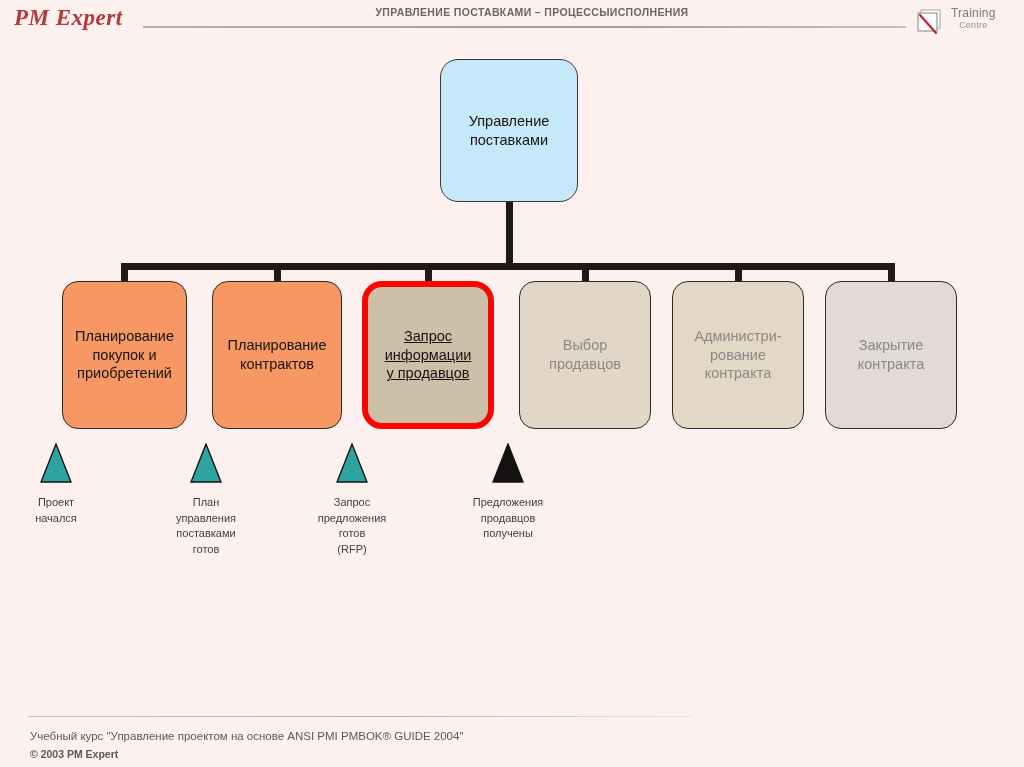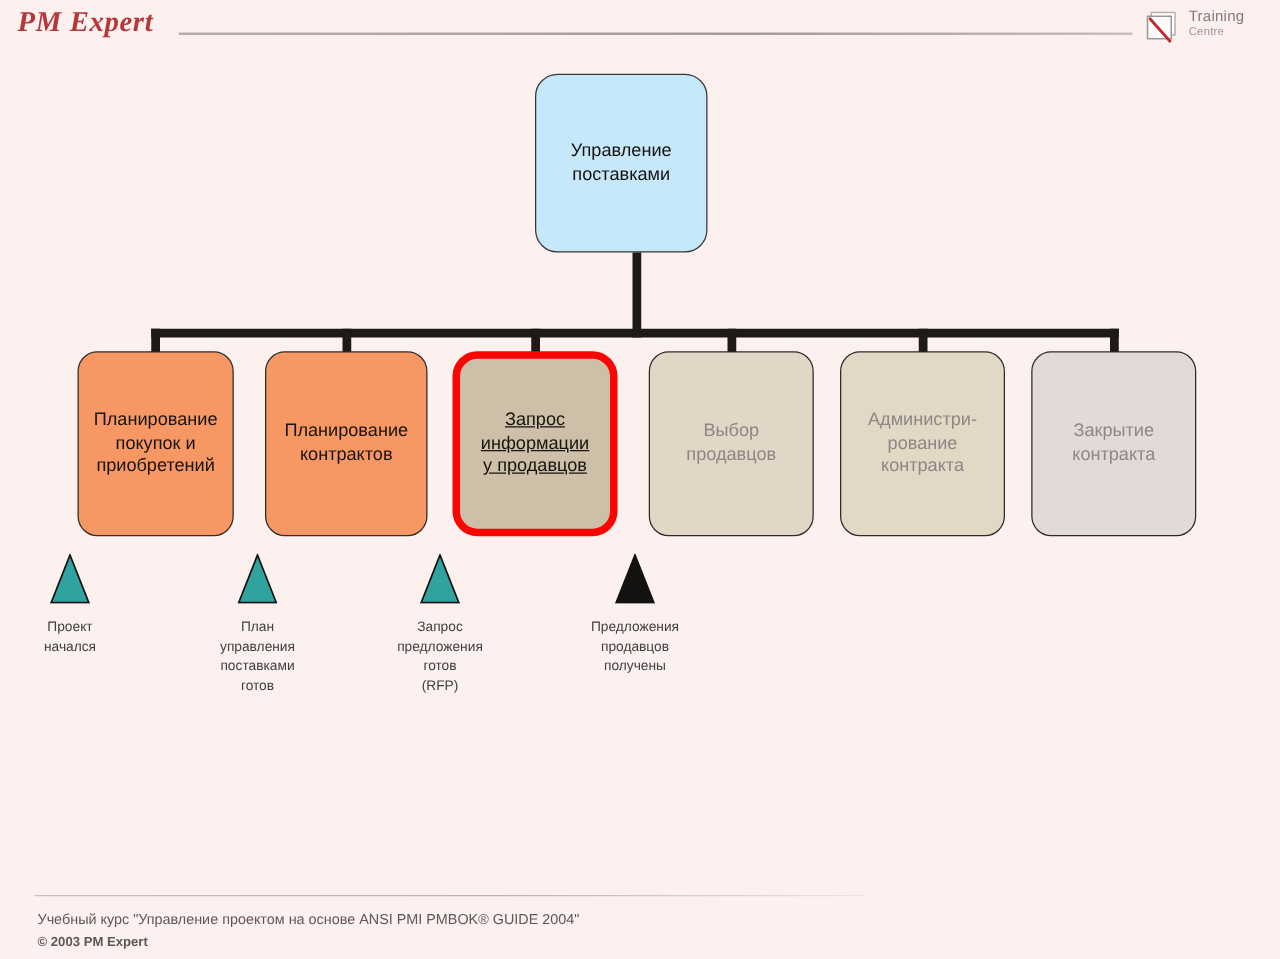--- a/index.html
+++ b/index.html
@@ -24,21 +24,21 @@
     position: absolute; left: 143px; top: 26px; width: 763px; height: 2px;
     background: linear-gradient(to right,#b9aeae,#a69b9b 60%,#c9bfbf);
   }
   .header-title {
     position: absolute; left: 212px; top: 6px; width: 640px;
     text-align: center; font-size: 10.5px; font-weight: bold;
     letter-spacing: .35px; color: #6b6565; white-space: nowrap;
   }
   .tc-logo { position: absolute; left: 915px; top: 5px; width: 104px; height: 34px; }
   .tc-mark { position: absolute; left: 0; top: 2px; width: 30px; height: 30px; }
-  .tc-text { position: absolute; left: 36px; top: 2px; }
+  .tc-text { position: absolute; left: 36px; top: 2px; text-align: center; }
   .tc-title { font-size: 12px; color: #807a7a; line-height: 13px; letter-spacing: .2px; }
   .tc-sub { font-size: 9px; color: #9a9393; line-height: 11px; letter-spacing: .2px; }
 
   
   .diagram { position: absolute; left: 0; top: 44px; width: 1024px; height: 620px; }
   .node {
     position: absolute;
     border: 1.6px solid #2d2a28;
     border-radius: 16px;
     display: flex; align-items: center; justify-content: center;
@@ -77,39 +77,40 @@
   }
 </style>
 </head>
 <body>
 
 <div class="slide">
 
   <div class="header">
     <div class="brand">PM Expert</div>
     <div class="header-rule"></div>
+    <div class="header-title">УПРАВЛЕНИЕ ПОСТАВКАМИ – ПРОЦЕССЫИСПОЛНЕНИЯ</div>
 
     <div class="tc-logo">
       <div class="tc-mark">
         <svg width="30" height="30" viewBox="0 0 30 30">
           <rect x="6" y="3" width="19" height="18" fill="#ffffff" stroke="#b6b0b0" stroke-width="1.2"></rect>
           <rect x="3" y="6" width="19" height="18" fill="#fbfbfb" stroke="#9c9696" stroke-width="1.2"></rect>
           <line x1="5" y1="8" x2="21" y2="26" stroke="#c0282b" stroke-width="2.2" stroke-linecap="round"></line>
         </svg>
       </div>
       <div class="tc-text">
         <div class="tc-title">Training</div>
         <div class="tc-sub">Centre</div>
       </div>
     </div>
   </div>
 
   <div class="diagram">
     <div id="diagram-layer">
-        <div class="node root" style="left: 428px; top: 15px; width: 138px; height: 143px; background: rgb(197, 232, 251); color: rgb(23, 20, 15);">
+        <div class="node root" style="left: 440px; top: 15px; width: 138px; height: 143px; background: rgb(197, 232, 251); color: rgb(23, 20, 15);">
           <span class="node-label">Управление<br>поставками</span>
         </div>
         <div class="connector" style="left: 505.5px; top: 158px; width: 7px; height: 68px; background: rgb(29, 26, 24);"></div>
         <div class="connector" style="left: 121px; top: 219px; width: 773.5px; height: 7px; background: rgb(29, 26, 24);"></div>
         <div class="connector" style="left: 121px; top: 219px; width: 7px; height: 20px; background: rgb(29, 26, 24);"></div>
         <div class="node" style="left: 62px; top: 237px; width: 125px; height: 148px; background: rgb(247, 151, 99); color: rgb(23, 20, 15); font-size: 14.5px;">
           <span class="node-label">Планирование<br>покупок и<br>приобретений</span>
         </div>
         <div class="connector" style="left: 273.5px; top: 219px; width: 7px; height: 20px; background: rgb(29, 26, 24);"></div>
         <div class="node" style="left: 212px; top: 237px; width: 130px; height: 148px; background: rgb(247, 151, 99); color: rgb(23, 20, 15); font-size: 14.5px;">

